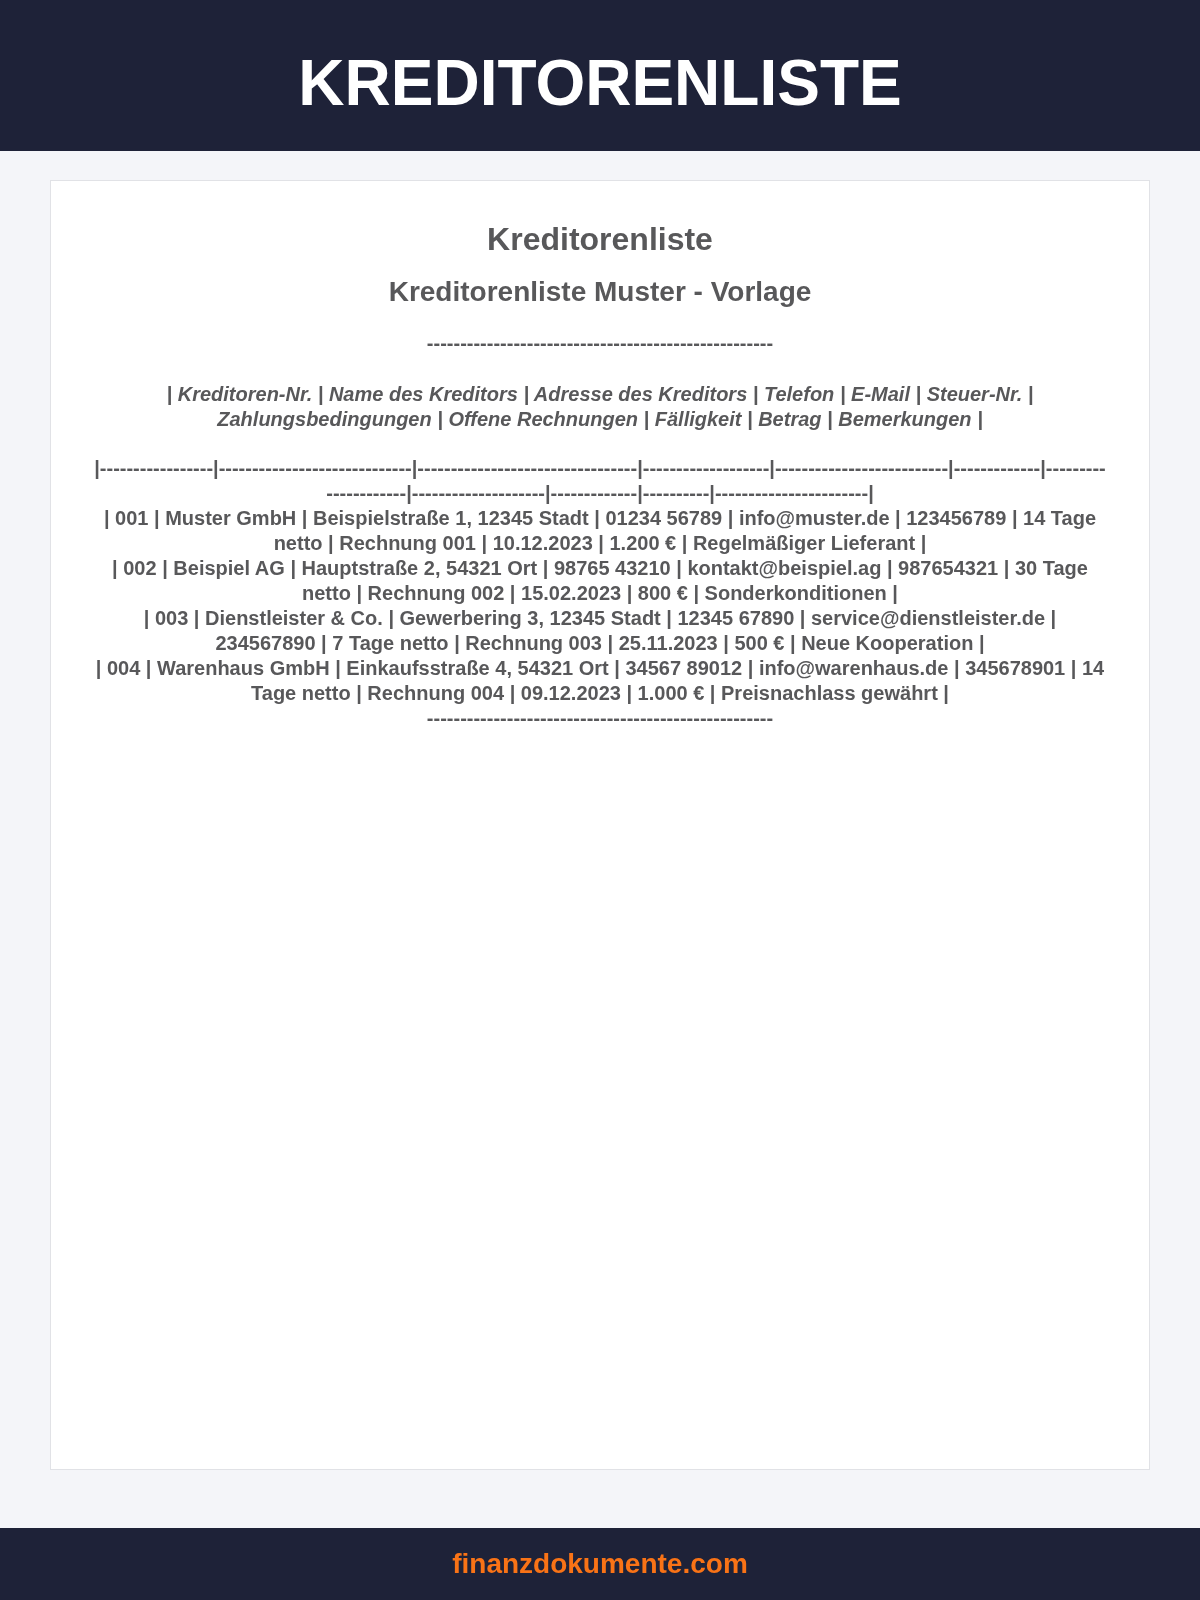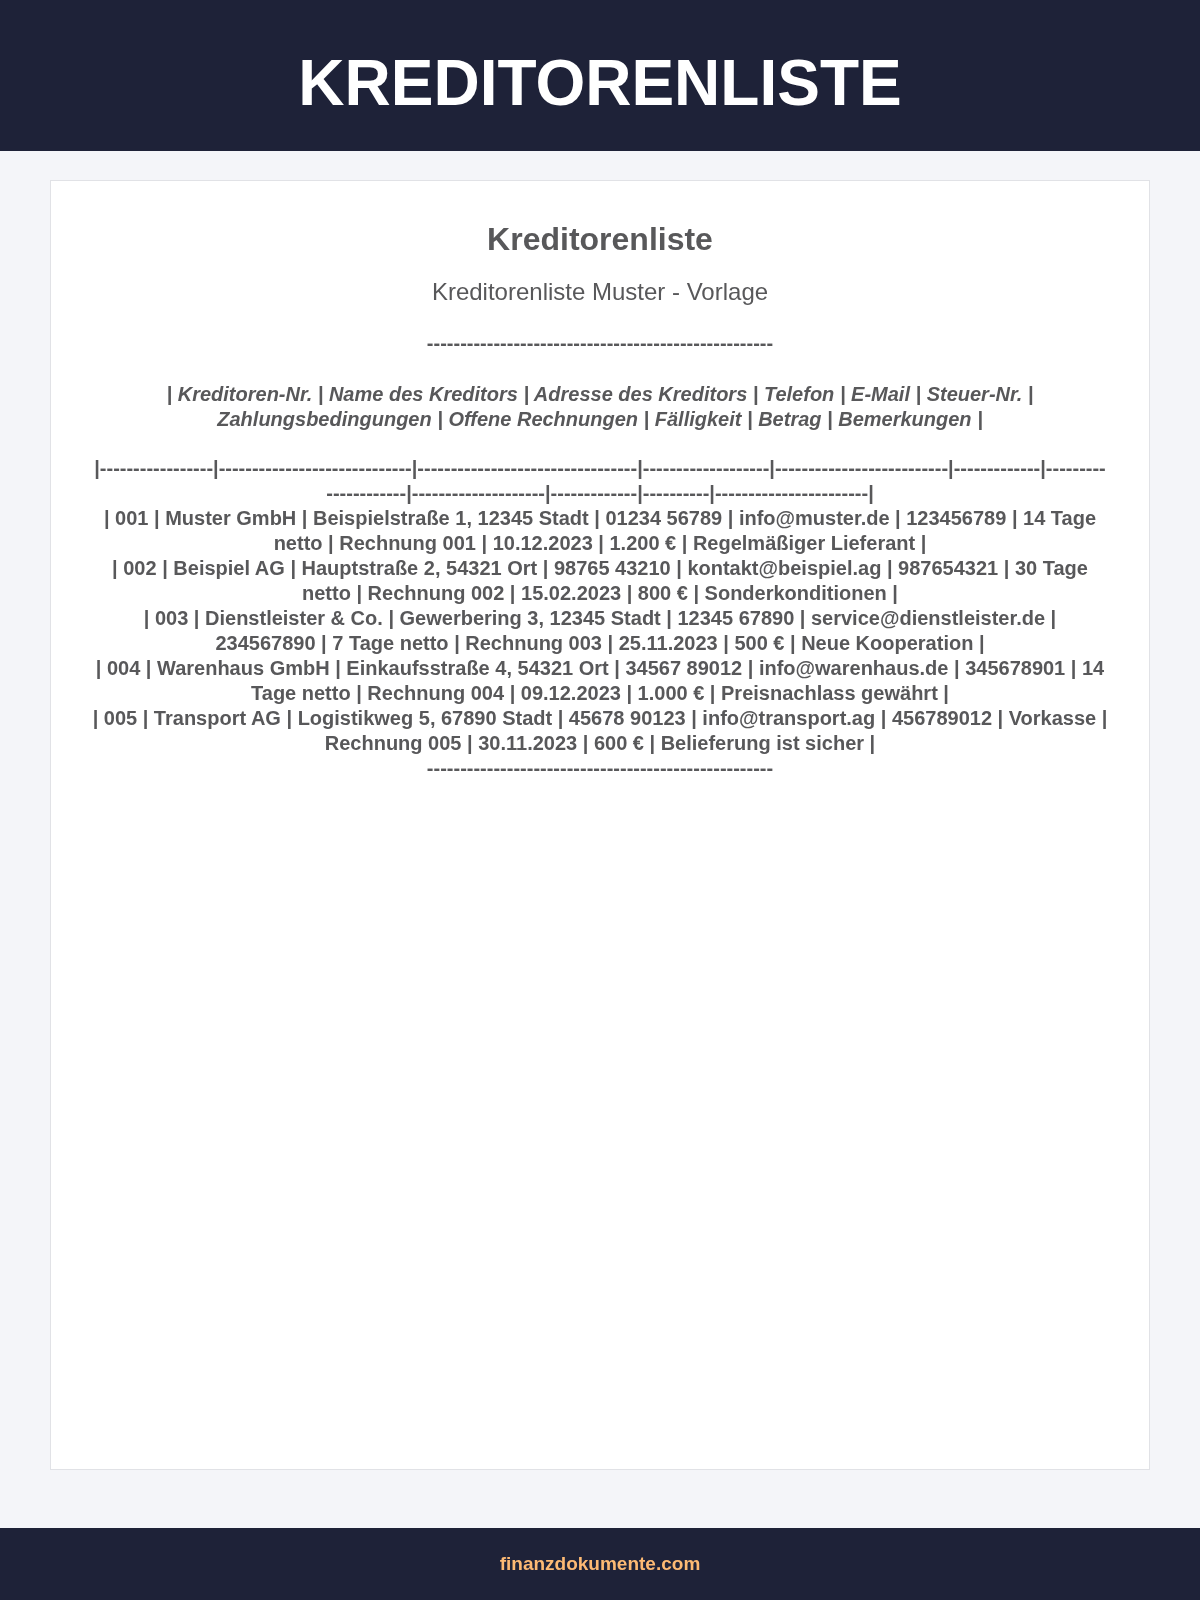--- a/index.html
+++ b/index.html
@@ -37,23 +37,23 @@
     padding: 40px;
   }
   .doc-title {
     font-size: 32px;
     line-height: 36px;
     font-weight: bold;
     color: var(--text, #58585a);
     margin: 0;
   }
   .subtitle {
-    font-size: 24px;
+    font-size: 28px;
     line-height: 26px;
-    font-weight: normal;
+    font-weight: bold;
     color: var(--text, #58585a);
     margin: 22px 0 12px;
   }
   .divider, .thead, .tline {
     font-size: 20px;
     line-height: 25px;
     font-weight: bold;
     color: var(--text, #58585a);
   }
   .divider { margin: 26px 0 0; }
@@ -66,23 +66,23 @@
     left: 0;
     bottom: 0;
     width: 100%;
     height: 72px;
     background: var(--navy, #1e2238);
     display: flex;
     align-items: center;
     justify-content: center;
   }
   .footer-site {
-    color: #fdba74;
+    color: #f97316;
     font-weight: bold;
-    font-size: 19px;
+    font-size: 28px;
     cursor: pointer;
   }
 </style>
 </head>
 <body>
 
 <header class="banner">
   <div class="banner-title">KREDITORENLISTE</div>
 </header>
 
@@ -92,21 +92,20 @@
     <p class="subtitle">Kreditorenliste Muster - Vorlage</p>
     <p class="divider">----------------------------------------------------</p>
     <p class="thead">| Kreditoren-Nr. | Name des Kreditors | Adresse des Kreditors | Telefon | E-Mail | Steuer-Nr. | Zahlungsbedingungen | Offene Rechnungen | Fälligkeit | Betrag | Bemerkungen |</p>
     <div class="tblock">
       <p class="tline sep">|-----------------|-----------------------------|---------------------------------|-------------------|--------------------------|-------------|---------------------|--------------------|-------------|----------|-----------------------|</p>
       <div>
           <p class="tline">| 001 | Muster GmbH | Beispielstraße 1, 12345 Stadt | 01234 56789 | info@muster.de | 123456789 | 14 Tage netto | Rechnung 001 | 10.12.2023 | 1.200 € | Regelmäßiger Lieferant |</p>
           <p class="tline">| 002 | Beispiel AG | Hauptstraße 2, 54321 Ort | 98765 43210 | kontakt@beispiel.ag | 987654321 | 30 Tage netto | Rechnung 002 | 15.02.2023 | 800 € | Sonderkonditionen |</p>
           <p class="tline">| 003 | Dienstleister &amp; Co. | Gewerbering 3, 12345 Stadt | 12345 67890 | service@dienstleister.de | 234567890 | 7 Tage netto | Rechnung 003 | 25.11.2023 | 500 € | Neue Kooperation |</p>
           <p class="tline">| 004 | Warenhaus GmbH | Einkaufsstraße 4, 54321 Ort | 34567 89012 | info@warenhaus.de | 345678901 | 14 Tage netto | Rechnung 004 | 09.12.2023 | 1.000 € | Preisnachlass gewährt |</p>
-          <p class="tline">| 005 | Transport AG | Logistikweg 5, 67890 Stadt | 45678 90123 | info@transport.ag | 456789012 | Vorkasse | Rechnung 005 | 30.11.2023 | 600 € | Belieferung ist sicher |</p>
         </div>
       <p class="divider tline">----------------------------------------------------</p>
     </div>
   </section>
 </main>
 
 <footer class="footer-band">
   <div class="footer-site">finanzdokumente.com</div>
 </footer>
 

